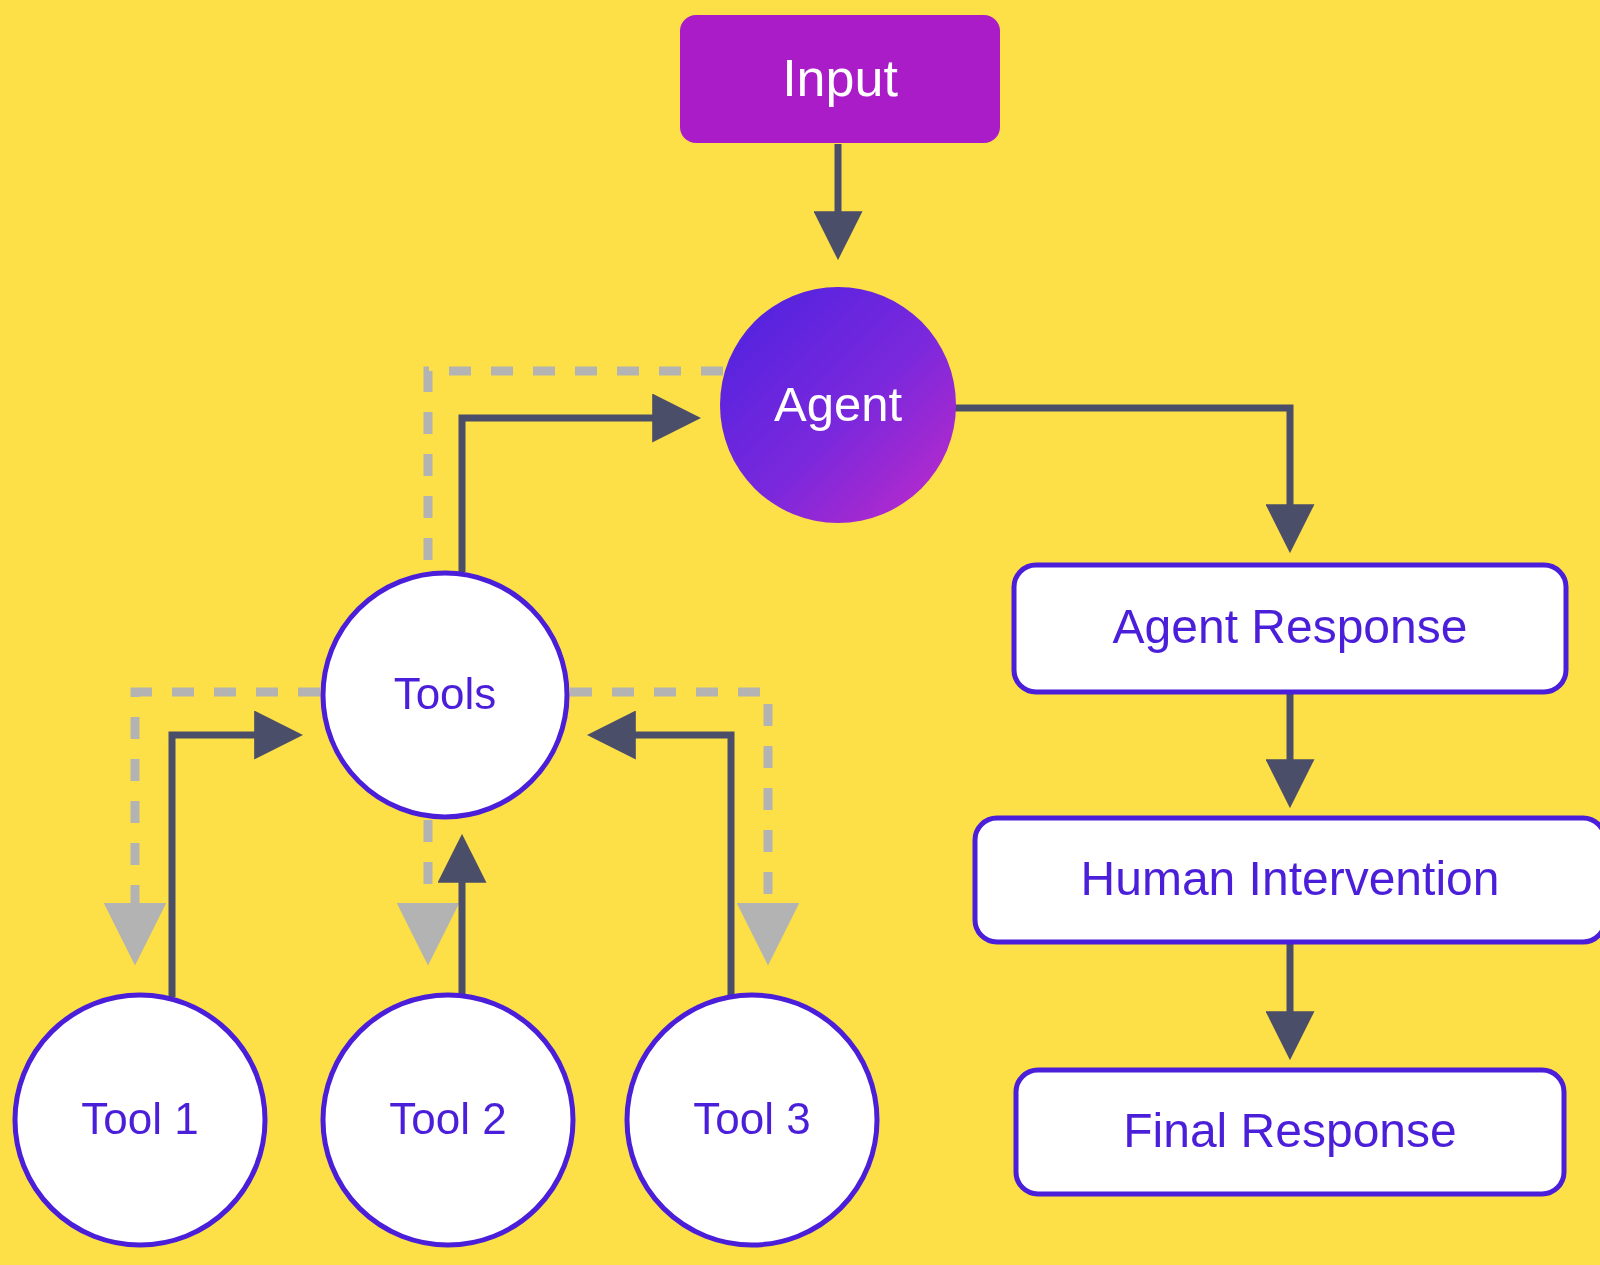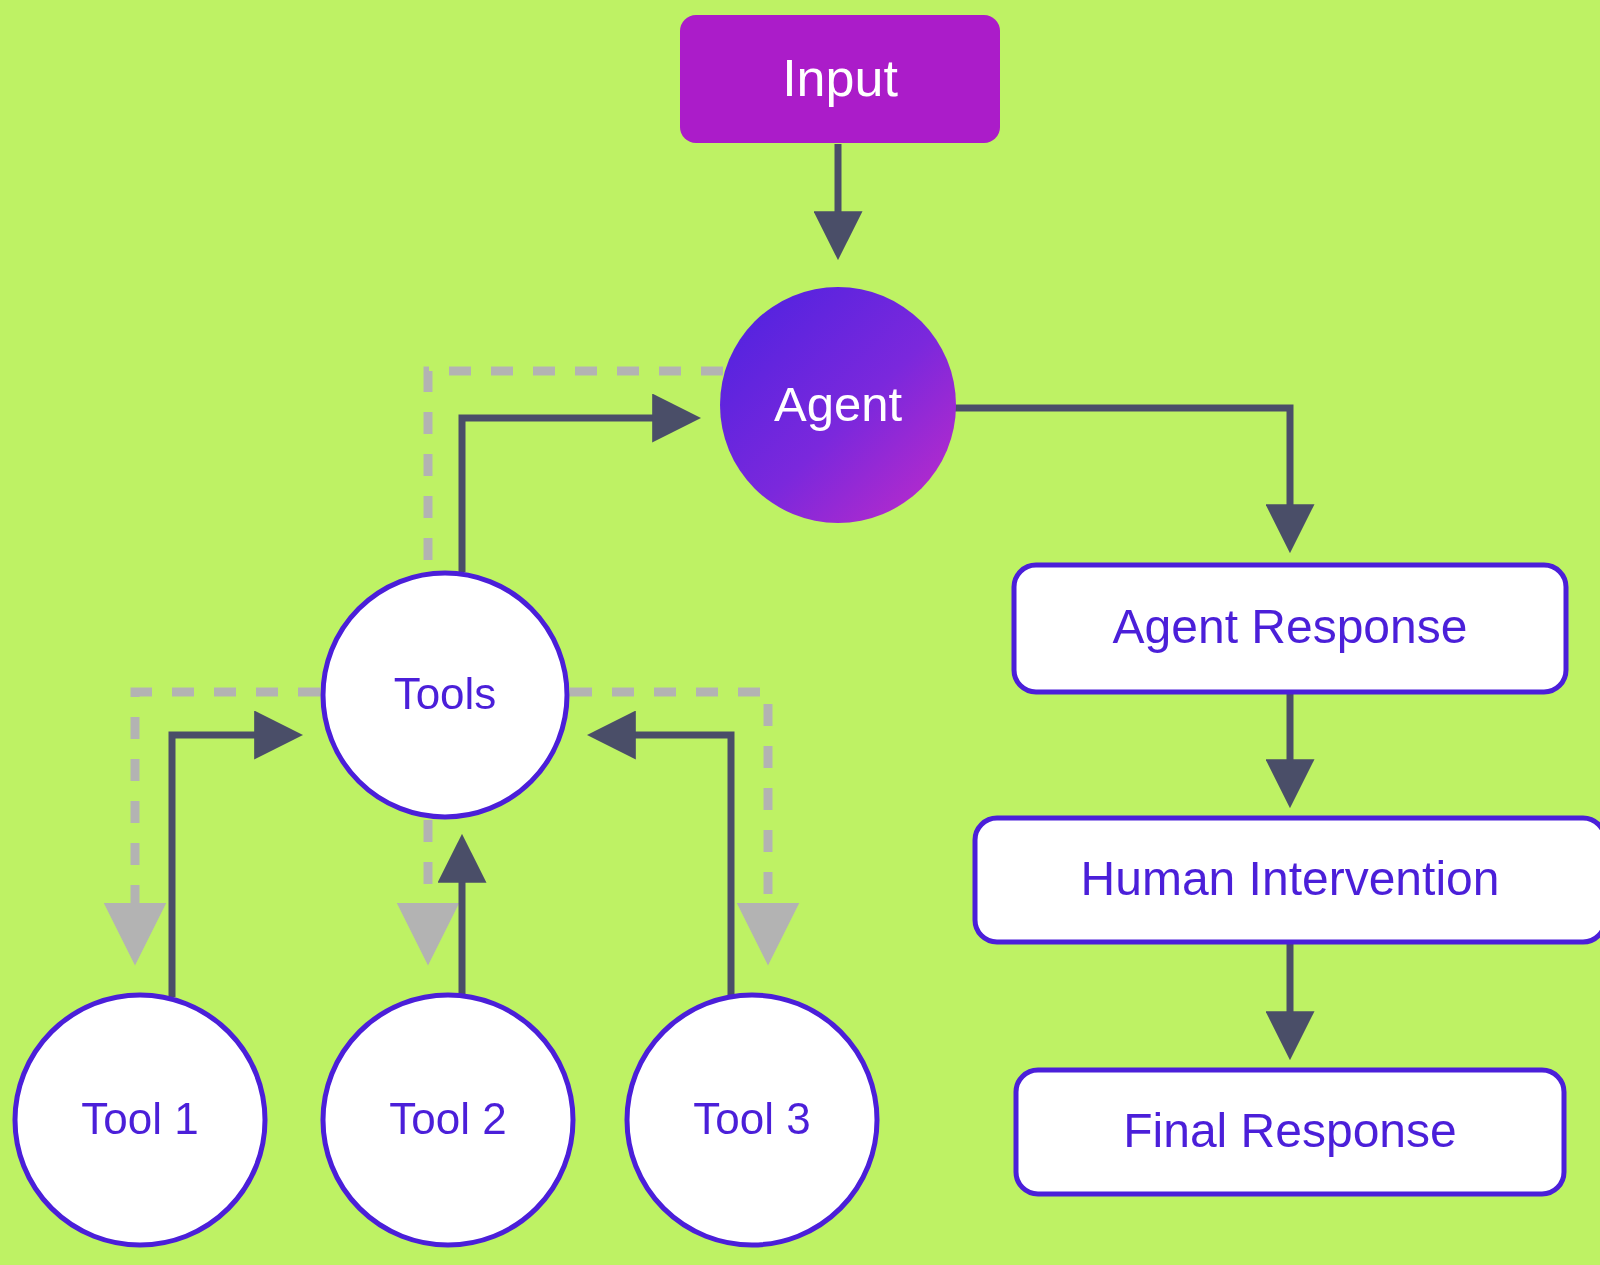--- a/index.html
+++ b/index.html
@@ -10,21 +10,21 @@
   body {
     width: 1600px;
     height: 1265px;
     overflow: hidden;
     font-family: "Liberation Sans", sans-serif;
   }
   #canvas {
     position: relative;
     width: 1600px;
     height: 1265px;
-    background: #bef264;
+    background: #fde047;
   }
   svg.layer {
     position: absolute;
     left: 0;
     top: 0;
     width: 1600px;
     height: 1265px;
   }
   .node-label {
     pointer-events: none;

